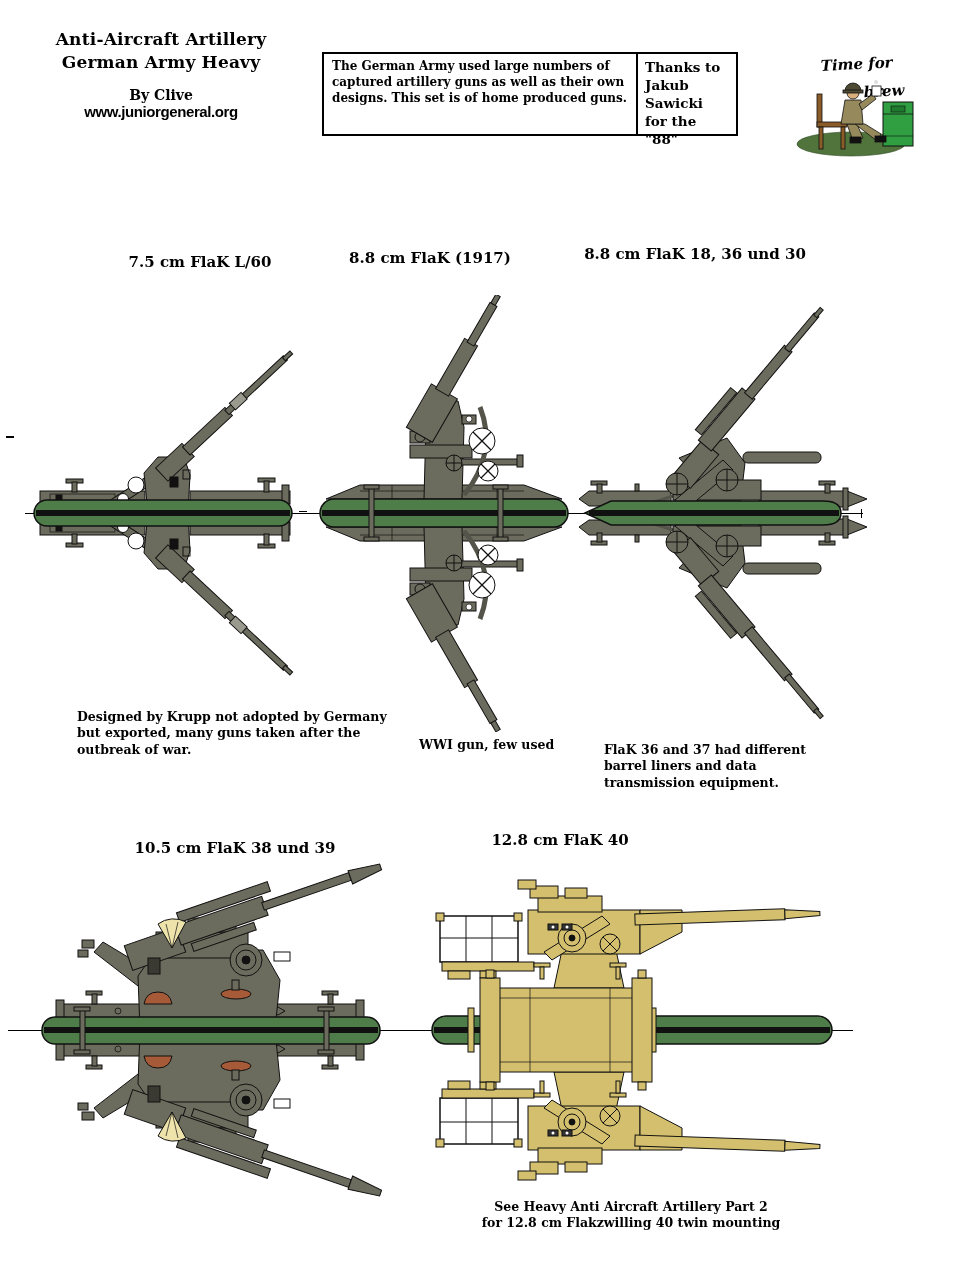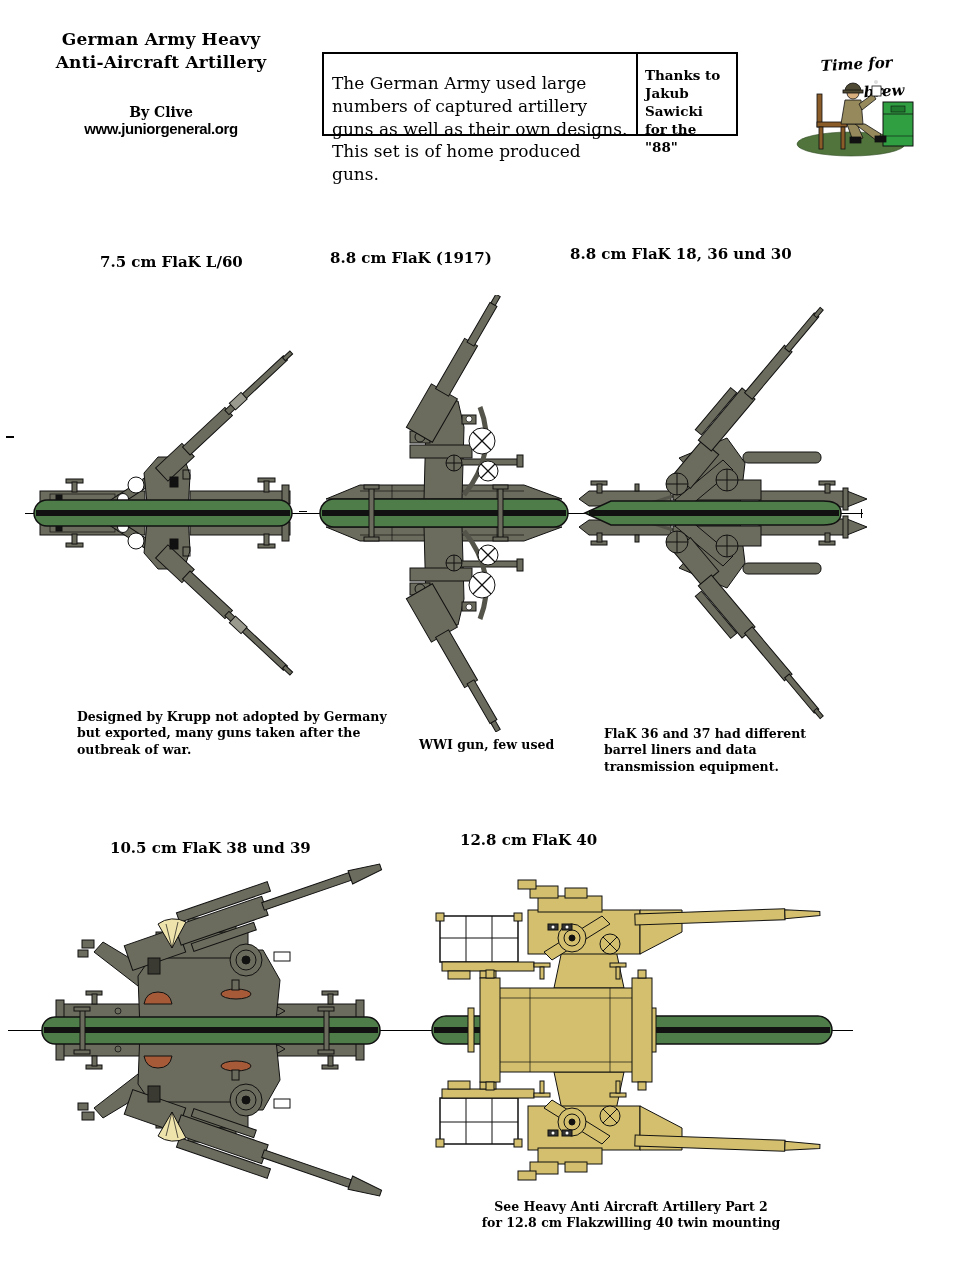--- a/index.html
+++ b/index.html
@@ -1,47 +1,47 @@
 <!DOCTYPE html>
 <html style="--platform-green: #4e7d49; --gun-olive: #6c6c5e; --gun-olive-dark: #54544a; --gun-light: #9a9a8e; --gun-tan: #d3bf6d; --seat-brown: #a65a38; --detail-cream: #efe3ac; --mound-green: #50743c; --crate-green: #2f9f42; --uniform-khaki: #96895b; --chair-brown: #8a5c28; --skin: #d9af7d; --helmet-olive: #4f4a33;"><head>
 <meta charset="utf-8">
 <style>
   html,body{margin:0;padding:0;background:#ffffff;}
   .page{position:relative;width:960px;height:1264px;background:#fff;overflow:hidden;
         font-family:"DejaVu Serif","Liberation Serif",serif;color:#000;}
   
   .title-block{position:absolute;left:40px;top:28px;width:242px;text-align:center;}
   .title-line{font-size:17px;font-weight:bold;line-height:23px;letter-spacing:.2px;}
-  .byline{margin-top:30px;font-size:14px;font-weight:bold;}
+  .byline{margin-top:13px;font-size:14px;font-weight:bold;}
   .website{font-size:15px;font-weight:bold;letter-spacing:-.4px;
            font-family:"Liberation Sans",sans-serif;}
   .info-box{position:absolute;left:322px;top:52px;width:412px;height:80px;
             border:2px solid #000;display:flex;}
-  .info-left{width:296px;padding:18px 8px;font-size:17px;font-weight:normal;line-height:1.34;}
-  .info-right{flex:1;border-left:2px solid #000;padding:12px 7px;font-size:13.5px;
+  .info-left{width:296px;padding:4px 8px;font-size:12px;font-weight:bold;line-height:1.34;}
+  .info-right{flex:1;border-left:2px solid #000;padding:4px 7px;font-size:13.5px;
               font-weight:bold;line-height:1.34;white-space:pre-line;}
   
   .fold{position:absolute;height:1px;background:#000;}
   .tick{position:absolute;background:#000;}
   
-  .gun-label{position:absolute;font-size:15px;font-weight:bold;text-align:left;}
+  .gun-label{position:absolute;font-size:15px;font-weight:bold;text-align:center;}
   .caption{position:absolute;font-size:12.5px;font-weight:bold;line-height:1.3;
            white-space:pre-line;margin-left:31px;}
   .caption.italic{text-align:center;}
   svg{position:absolute;}
   svg text{font-family:"DejaVu Serif",serif;}
 </style>
 </head>
 <body>
 
 <div class="page">
 
   <div class="title-block">
+    <div class="title-line">Anti-Aircraft Artillery</div>
     <div class="title-line">German Army Heavy</div>
-    <div class="title-line">Anti-Aircraft Artillery</div>
     <div class="byline">By Clive</div>
     <div class="website">www.juniorgeneral.org</div>
   </div>
 
   <div class="info-box">
     <div class="info-left">The German Army used large numbers of captured artillery guns as well as their own designs. This set is of home produced guns.</div>
     <div class="info-right">Thanks to Jakub Sawicki for the "88"</div>
   </div>
 
   <svg style="left:793px;top:44px" width="134" height="114" viewBox="0 0 134 114">
@@ -198,21 +198,21 @@
       <line x1="152" y1="181" x2="152" y2="203"></line>
       <line x1="141" y1="192" x2="163" y2="192"></line>
     </g>
     <use href="#g3t" transform="translate(0,450) scale(1,-1)"></use>
     <path d="M10,225 L36,213 H248 Q266,213 266,225 Q266,237 248,237 H36 Z" fill="var(--platform-green)" stroke="#111" stroke-width="1.5"></path>
     <rect x="14" y="222" width="250" height="6" fill="#111"></rect>
   </svg>
 
   <div class="caption" style="left:46px;top:709px;width:310px">Designed by Krupp not adopted by Germany but exported, many guns taken after the outbreak of war.</div>
   <div class="caption" style="left:388px;top:737px;width:180px">WWI gun, few used</div>
-  <div class="caption" style="left:573px;top:726px;width:230px">FlaK 36 and 37 had different barrel liners and data transmission equipment.</div>
+  <div class="caption" style="left:573px;top:742px;width:230px">FlaK 36 and 37 had different barrel liners and data transmission equipment.</div>
 
   <div class="gun-label" style="left:110px;top:839px;width:250px">10.5 cm FlaK 38 und 39</div>
   <div class="gun-label" style="left:460px;top:831px;width:200px">12.8 cm FlaK 40</div>
 
   <svg style="left:28px;top:858px" width="365" height="345" viewBox="0 0 365 345">
     <g id="g4t" stroke="#111" stroke-width="1">
       <rect x="32" y="146" width="300" height="15" fill="var(--gun-olive)"></rect>
       <rect x="28" y="142" width="8" height="23" fill="var(--gun-olive)"></rect>
       <rect x="328" y="142" width="8" height="23" fill="var(--gun-olive)"></rect>
       <rect x="58" y="133" width="16" height="4" fill="var(--gun-olive)"></rect>

